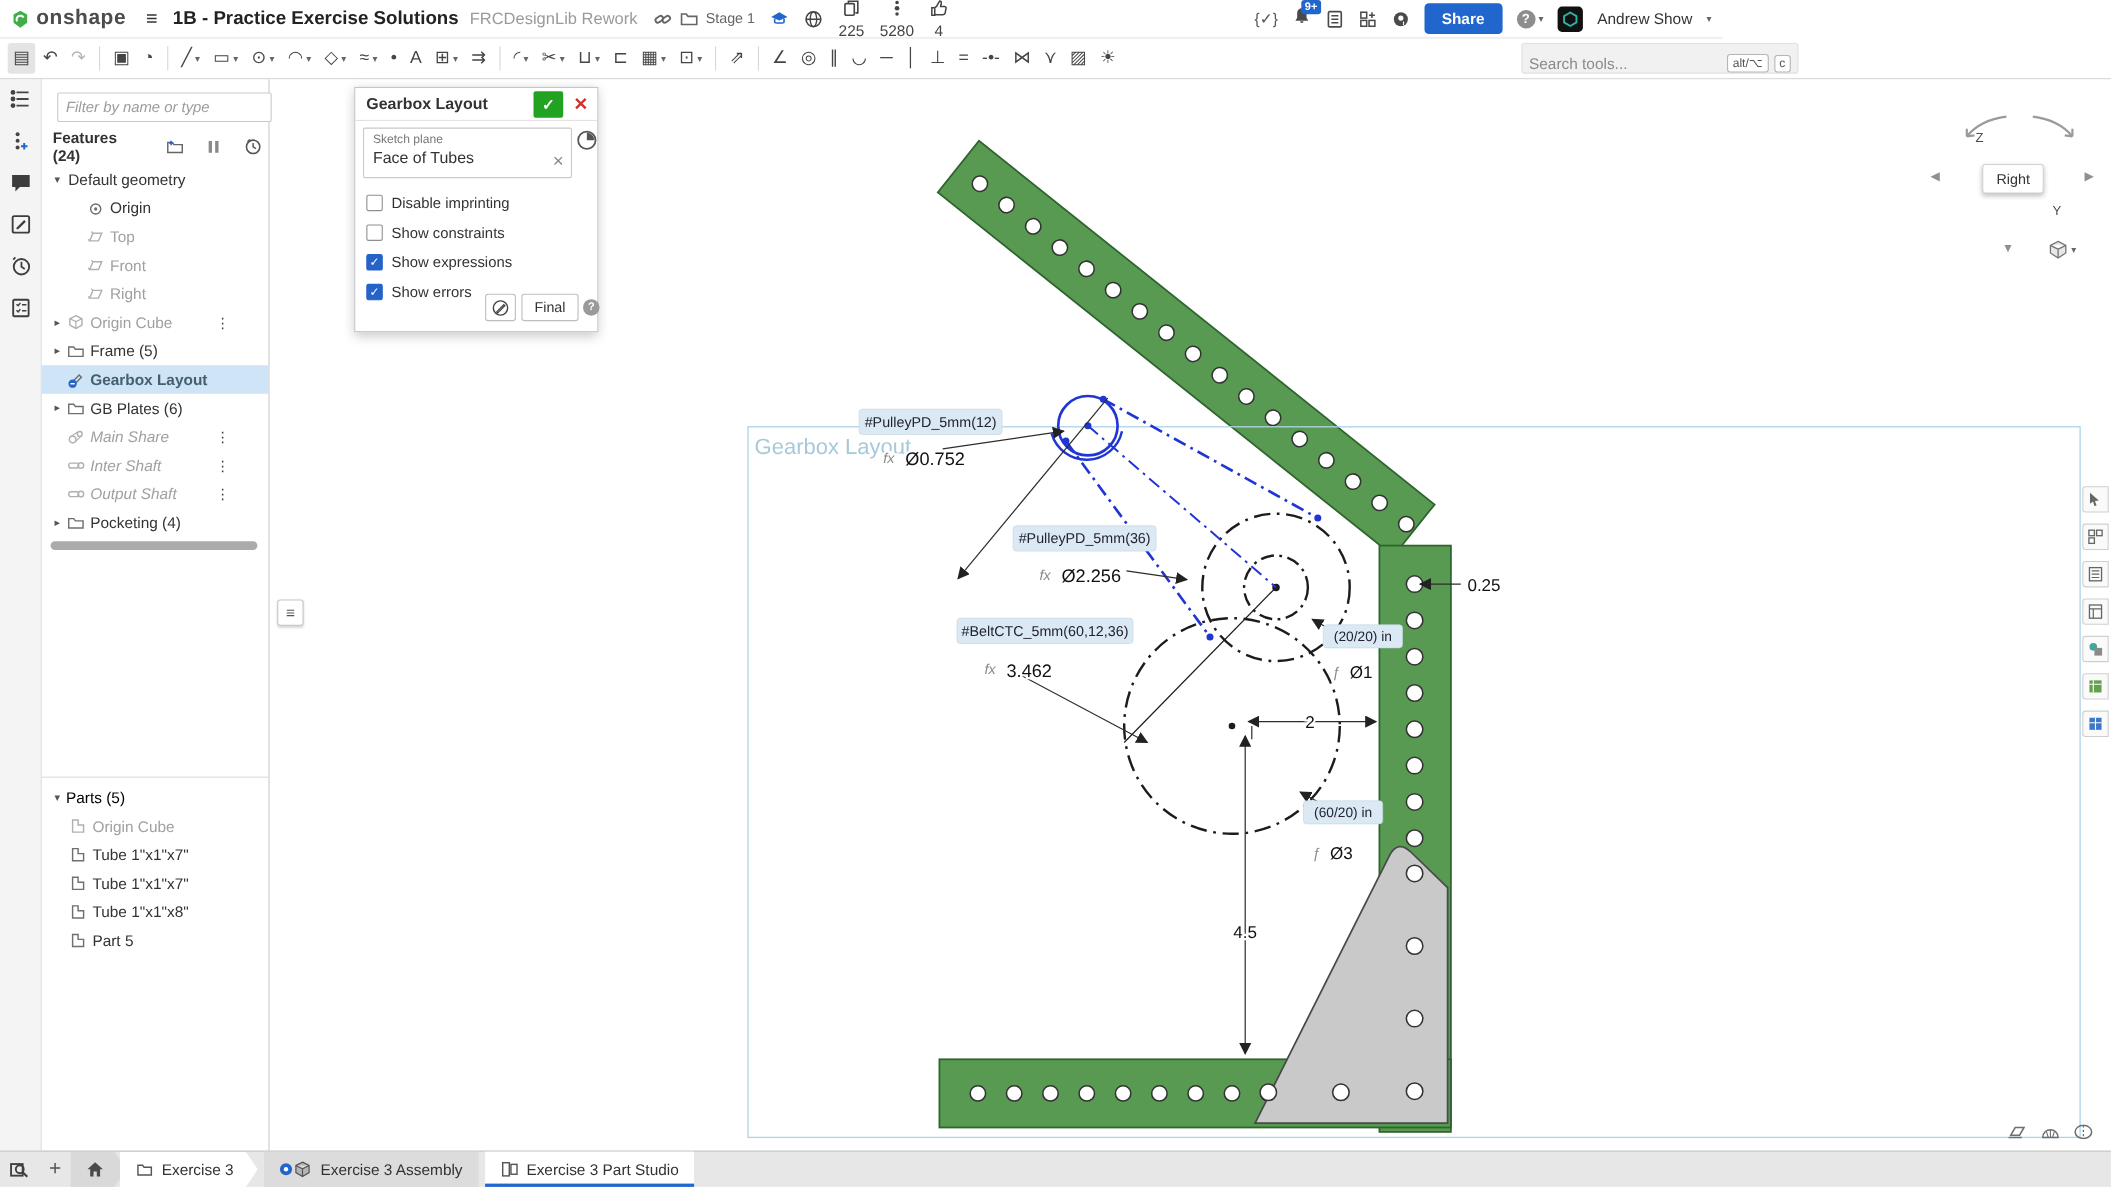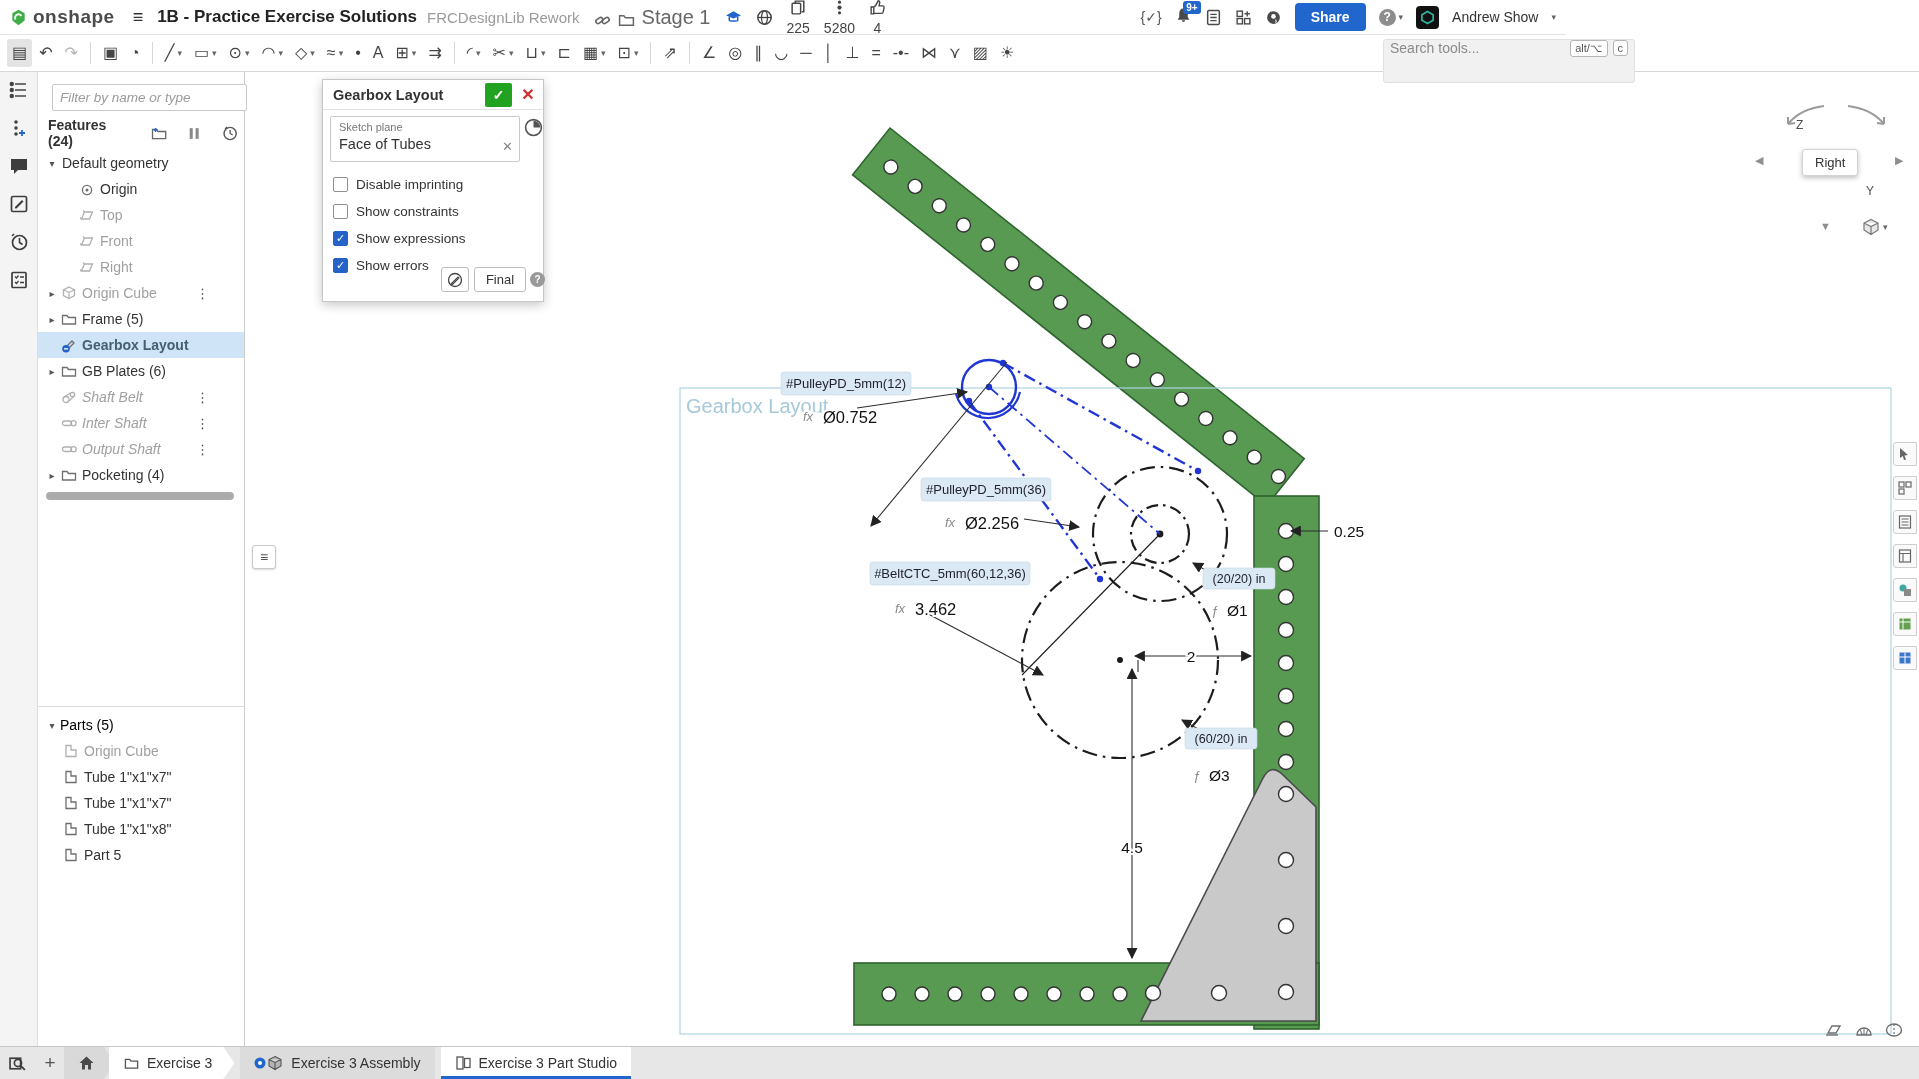--- a/index.html
+++ b/index.html
@@ -7,21 +7,21 @@
     font-family:"Liberation Sans", sans-serif; -webkit-font-smoothing:antialiased; }
   .abs { position:absolute; }
 
   
   #topbar { position:absolute; left:0; top:0; width:1566px; height:35px; background:#fff;
     border-bottom:1px solid #e3e3e3; display:flex; align-items:center; padding:0 10px; z-index:60; }
   #topbar .wordmark { font-size:19px; font-weight:600; color:#4c4c4c; letter-spacing:.5px; margin-left:6px; }
   #topbar .hamburger { font-size:18px; color:#333; margin:0 14px 0 18px; cursor:pointer; }
   #topbar .doc-title { font-size:17px; font-weight:700; color:#222; margin-right:10px; white-space:nowrap; }
   #topbar .doc-sub { font-size:15px; color:#9a9a9a; margin-right:14px; white-space:nowrap; }
-  #topbar .meta { display:flex; align-items:flex-end; gap:7px; color:#666; font-size:20px; }
+  #topbar .meta { display:flex; align-items:flex-start; gap:7px; color:#666; font-size:13px; }
   #topbar .stat { display:flex; align-items:center; gap:4px; color:#444; font-size:14px; margin-left:14px;flex-direction:column; }
   #topbar .right { margin-left:auto; display:flex; align-items:center; gap:13px; }
   .icon16 { width:17px; height:17px; display:inline-block; }
   #share-btn { background:#2166cc; color:#fff; font-size:14px; font-weight:600; border:none;
     border-radius:4px; padding:6px 16px; cursor:pointer; }
   .bell-wrap { position:relative; }
   .badge { position:absolute; top:-6px; right:-9px; background:#2166cc; color:#fff; font-size:10px;
     font-weight:700; border-radius:3px; padding:1px 3px; }
   .caret { font-size:9px; color:#666; }
   #avatar { width:23px; height:23px; background:#111; border-radius:4px; display:flex;
@@ -33,22 +33,22 @@
   
   #toolbar { position:absolute; left:0; top:35px; width:1919px; height:37px; background:#fff;
     border-bottom:1px solid #d7d7d7; display:flex; align-items:center; padding:0 6px; z-index:55; }
   #toolbar-icons { display:flex; align-items:center; height:100%; }
   .tb-item { display:flex; align-items:center; padding:4px 5px; margin:0 1px; border-radius:3px;
     color:#454545; font-size:16px; line-height:1; cursor:pointer; height:28px; }
   .tb-item.active { background:#e4e4e4; }
   .tb-item.disabled { color:#b5b5b5; }
   .tb-item .caret { margin-left:3px; }
   .tb-div { width:1px; height:22px; background:#d8d8d8; margin:0 6px; }
-  #search-tools { position:absolute; right:284px; top:4px; width:252px; height:44px; background:#f1f1f1;
-    border:1px solid #e0e0e0; border-radius:3px; display:flex; align-items:flex-start; padding:0 6px; gap:5px; }
+  #search-tools { position:absolute; right:284px; top:4px; width:252px; height:28px; background:#f1f1f1;
+    border:1px solid #e0e0e0; border-radius:3px; display:flex; align-items:flex-end; padding:0 6px; gap:5px; }
   #search-tools .ph { color:#8a8a8a; font-size:14px; flex:1; }
   kbd { border:1px solid #b5b5b5; border-radius:3px; background:#fff; font-family:"Liberation Sans",sans-serif;
     font-size:11px; color:#555; padding:1px 4px; }
 
   
   #left-rail { position:absolute; left:0; top:72px; width:38px; bottom:33px; background:#f4f4f4;
     border-right:1px solid #ddd; display:flex; flex-direction:column; align-items:center;
     padding-top:8px; gap:18px; z-index:50; }
   #left-rail .rail-icon { width:20px; height:20px; cursor:pointer; }
 
@@ -412,21 +412,21 @@
         </svg>
         <span class="tlabel">GB Plates (6)</span>
       </div>
       <div class="trow gray italic">
         <span class="chev"></span>
         <svg viewBox="0 0 16 16" class="ticon">
           <circle cx="5" cy="10.5" r="3" fill="none" stroke="#b0b0b0" stroke-width="1.3"></circle>
           <circle cx="11.5" cy="5.5" r="2.2" fill="none" stroke="#b0b0b0" stroke-width="1.3"></circle>
           <path d="M3 8 L9.8 3.8 M7.5 12.5 L13.3 7" stroke="#b0b0b0" stroke-width="1.1"></path>
         </svg>
-        <span class="tlabel">Shaft Belt</span>
+        <span class="tlabel">Main Share</span>
         <span class="dots">⋮</span>
       </div>
       <div class="trow gray italic">
         <span class="chev"></span>
         <svg viewBox="0 0 16 16" class="ticon">
           <rect x="1.5" y="6" width="9" height="4.5" rx="2" fill="none" stroke="#b0b0b0" stroke-width="1.3"></rect>
           <circle cx="12.5" cy="8.2" r="2.6" fill="none" stroke="#b0b0b0" stroke-width="1.3"></circle>
         </svg>
         <span class="tlabel">Inter Shaft</span>
         <span class="dots">⋮</span>

